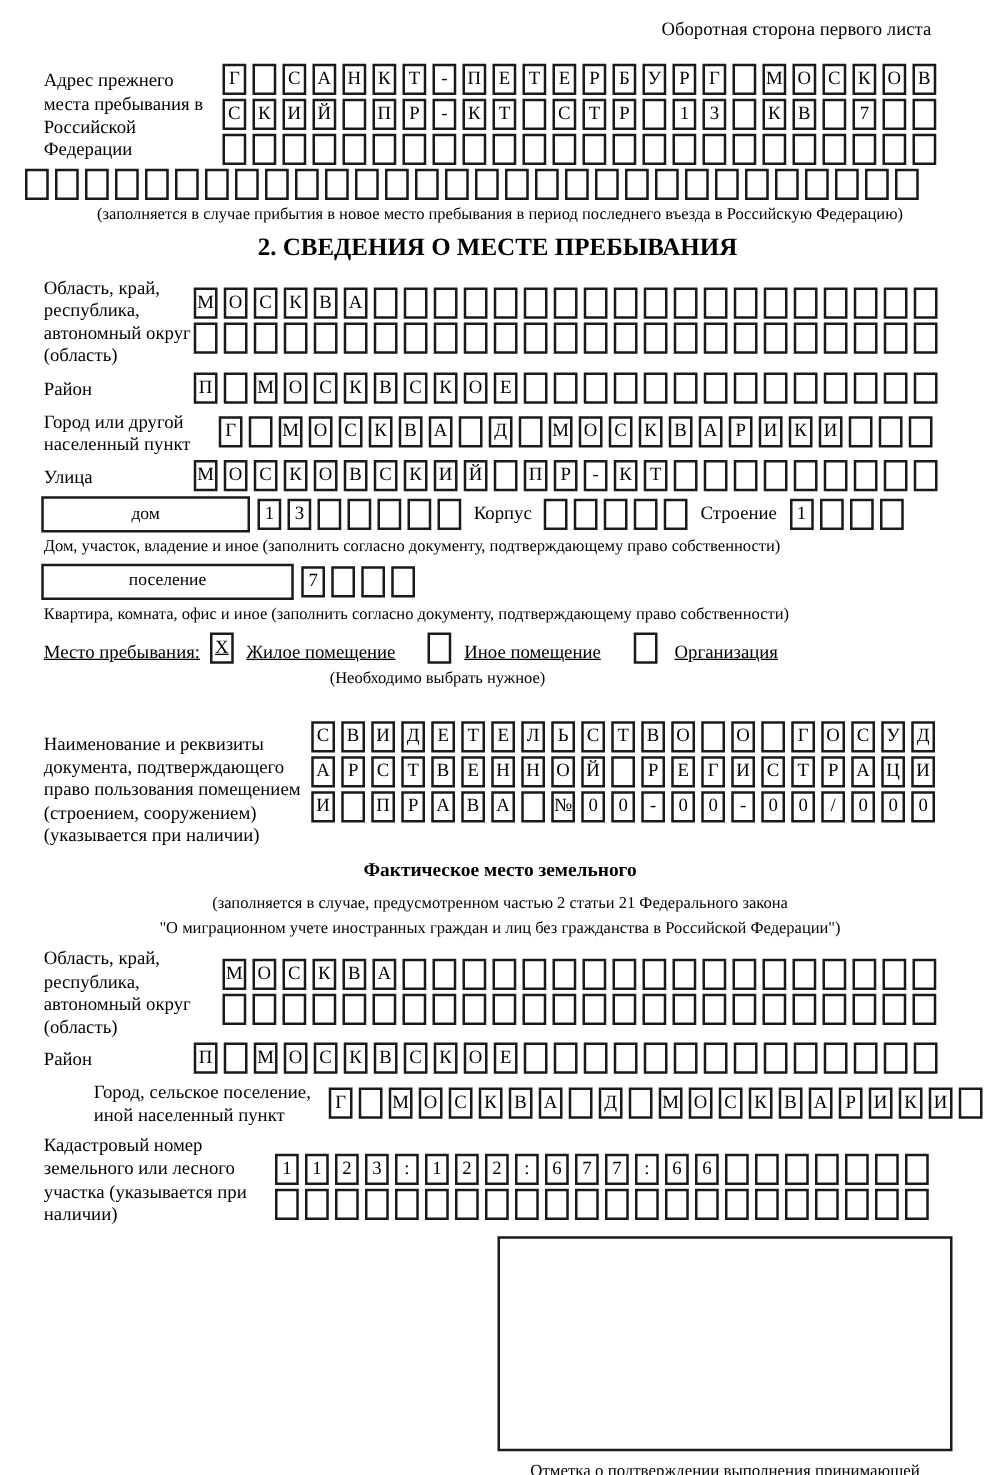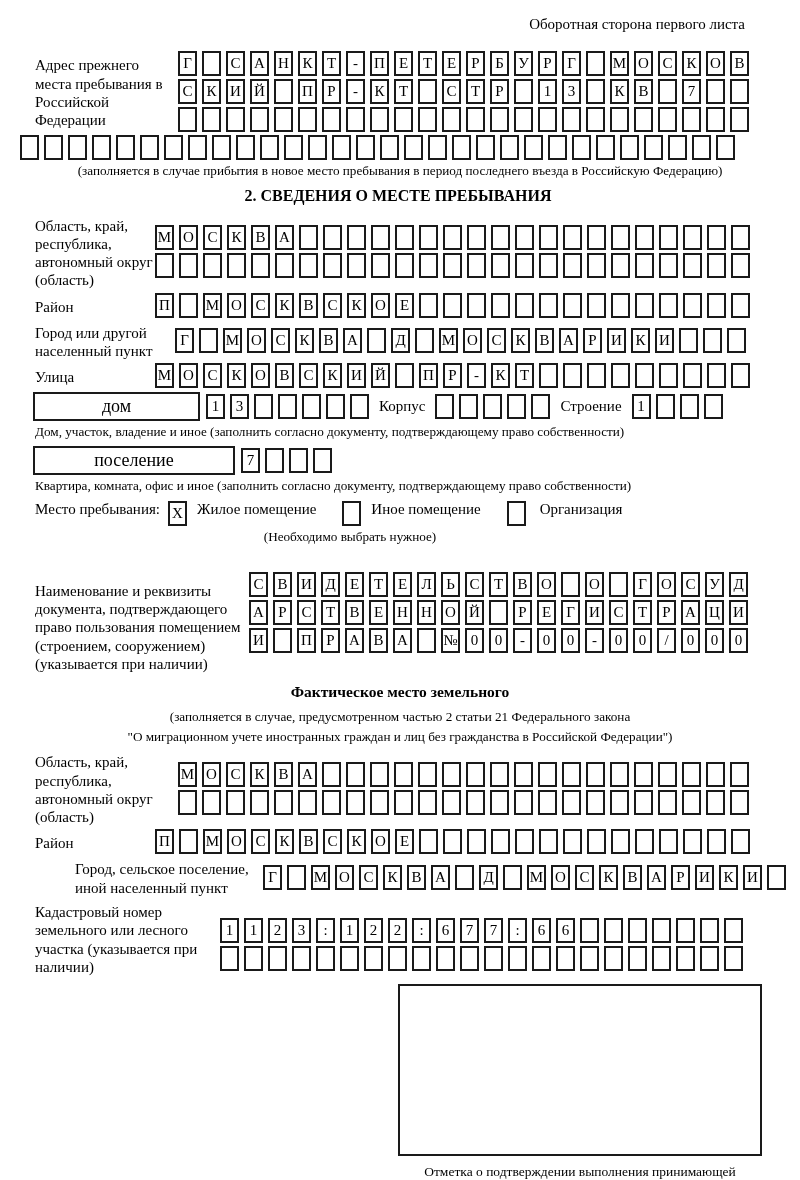--- a/index.html
+++ b/index.html
@@ -25,32 +25,32 @@
   .cell {
     width:19px; height:25px; flex:none; box-sizing:border-box;
     border:2px solid #1a1a1a; background:#fff;
     display:flex; align-items:center; justify-content:center;
     font-size:15px; line-height:1;
   }
   .extra-row { margin:3px 0 0 20px; }
 
   .caption { font-size:13.2px; margin:3px 0 5px 35px; line-height:1.25; }
   .caption.center { text-align:center; margin-left:0; margin-right:0; }
-  .sect-title { font-size:16px; font-weight:bold; text-align:center; margin:7px 4px 9px 0;font-family:Liberation Serif, serif; }
+  .sect-title { font-size:20px; font-weight:bold; text-align:center; margin:7px 4px 9px 0;font-family:Liberation Serif, serif; }
   .sub-title { font-size:15.5px; font-weight:bold; text-align:center; margin:10px 0 8px 0; }
 
   .widebox {
     height:29px; box-sizing:border-box; border:2px solid #1a1a1a; flex:none;
-    display:flex; align-items:center; justify-content:center; font-size:18px;
+    display:flex; align-items:center; justify-content:center; font-size:14px;
   }
   .wb167 { width:167px; } .wb202 { width:202px; }
   .house-row { display:flex; align-items:center; gap:6px; margin:4px 0 2px 33px; }
   .inline-lbl { font-size:15px; padding:0 4px; flex:none; }
 
-  .premises-row { display:flex; align-items:flex-start; margin:7px 0 2px 35px; font-size:15px; }
+  .premises-row { display:flex; align-items:flex-end; margin:7px 0 2px 35px; font-size:15px;text-decoration:underline; }
   .premises-row .opt { margin:0 26px 0 10px; }
   .premises-row .opt-last { margin:0 0 0 14px; }
   .premises-row .plabel { margin-right:8px; }
   .note-premises { text-align:center; width:560px; margin-left:70px; }
 
   .stamp-wrap { margin:8px 0 0 398px; width:364px; }
   .stamp-box { height:172px; box-sizing:border-box; border:2px solid #1a1a1a; background:#fff; }
   .stamp-caption { font-size:13.5px; text-align:center; line-height:1.5; margin-top:6px; }
 </style>
 </head>

